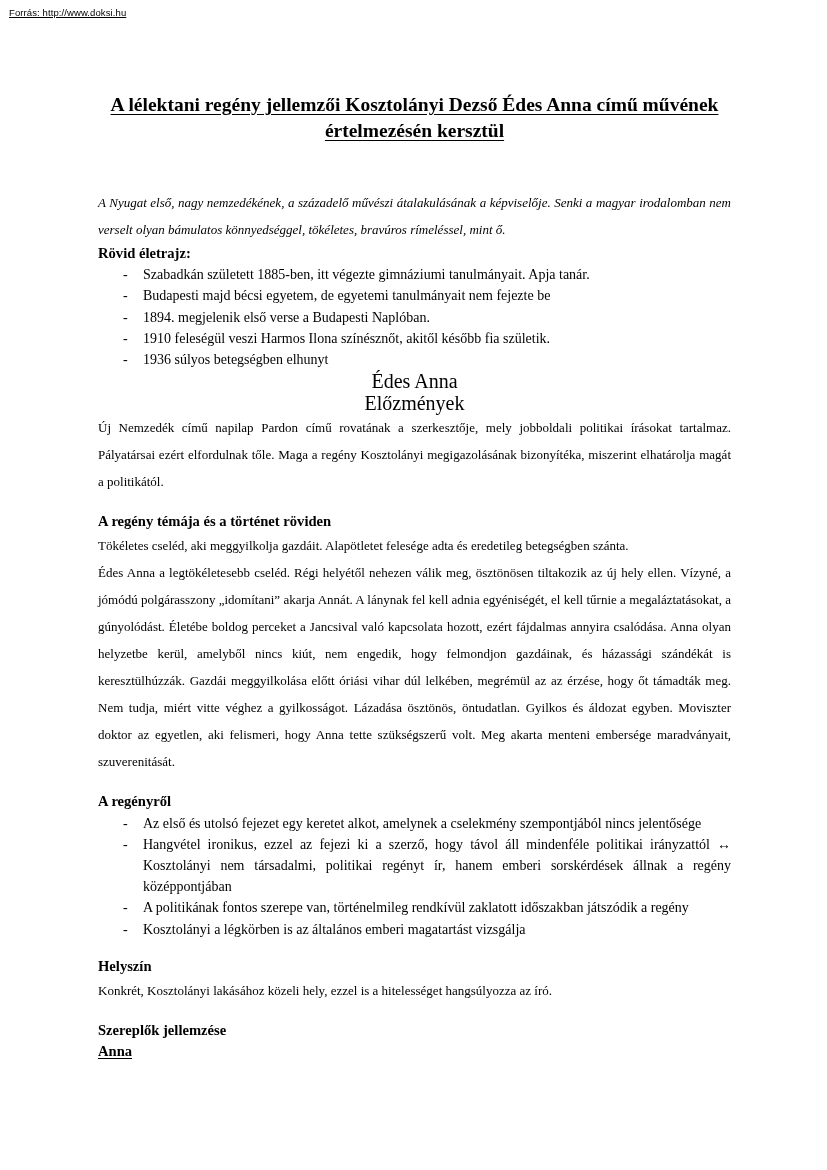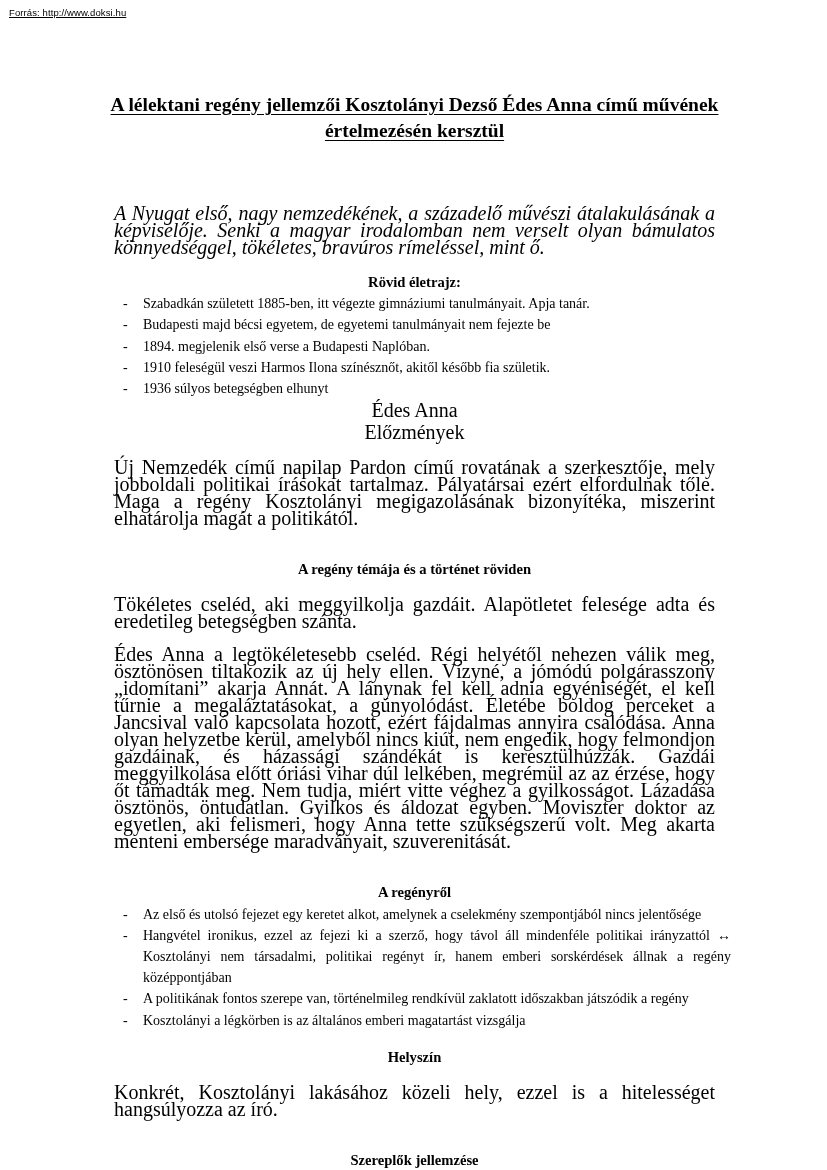--- a/index.html
+++ b/index.html
@@ -48,44 +48,43 @@
     font-weight: bold;
     text-align: center;
     text-decoration: underline;
     text-underline-offset: 3px;
   }
 
   .spacer-lg { height: 33px; }
   .spacer-md { height: 16px; }
 
   p.body {
-    margin: 16px;
-    font-size: 20px;
-    line-height: 17px;
+    margin: 0;
+    font-size: 13px;
+    line-height: 27px;
     text-align: justify;
     text-justify: inter-word;
   }
 
   p.intro {
     font-style: italic;
   }
 
   h2.section {
     margin: 0;
     font-size: 14.6px;
     line-height: 21.2px;
     font-weight: bold;
-    text-align: center;
+    text-align: left;
   }
 
   h2.section.underlined {
     text-decoration: underline;
     text-underline-offset: 2px;
     display: inline-block;
-    margin-top: 32px;
   }
 
   h3.centered {
     margin: 0;
     font-size: 20px;
     line-height: 22px;
     font-weight: normal;
     text-align: center;
   }
 

